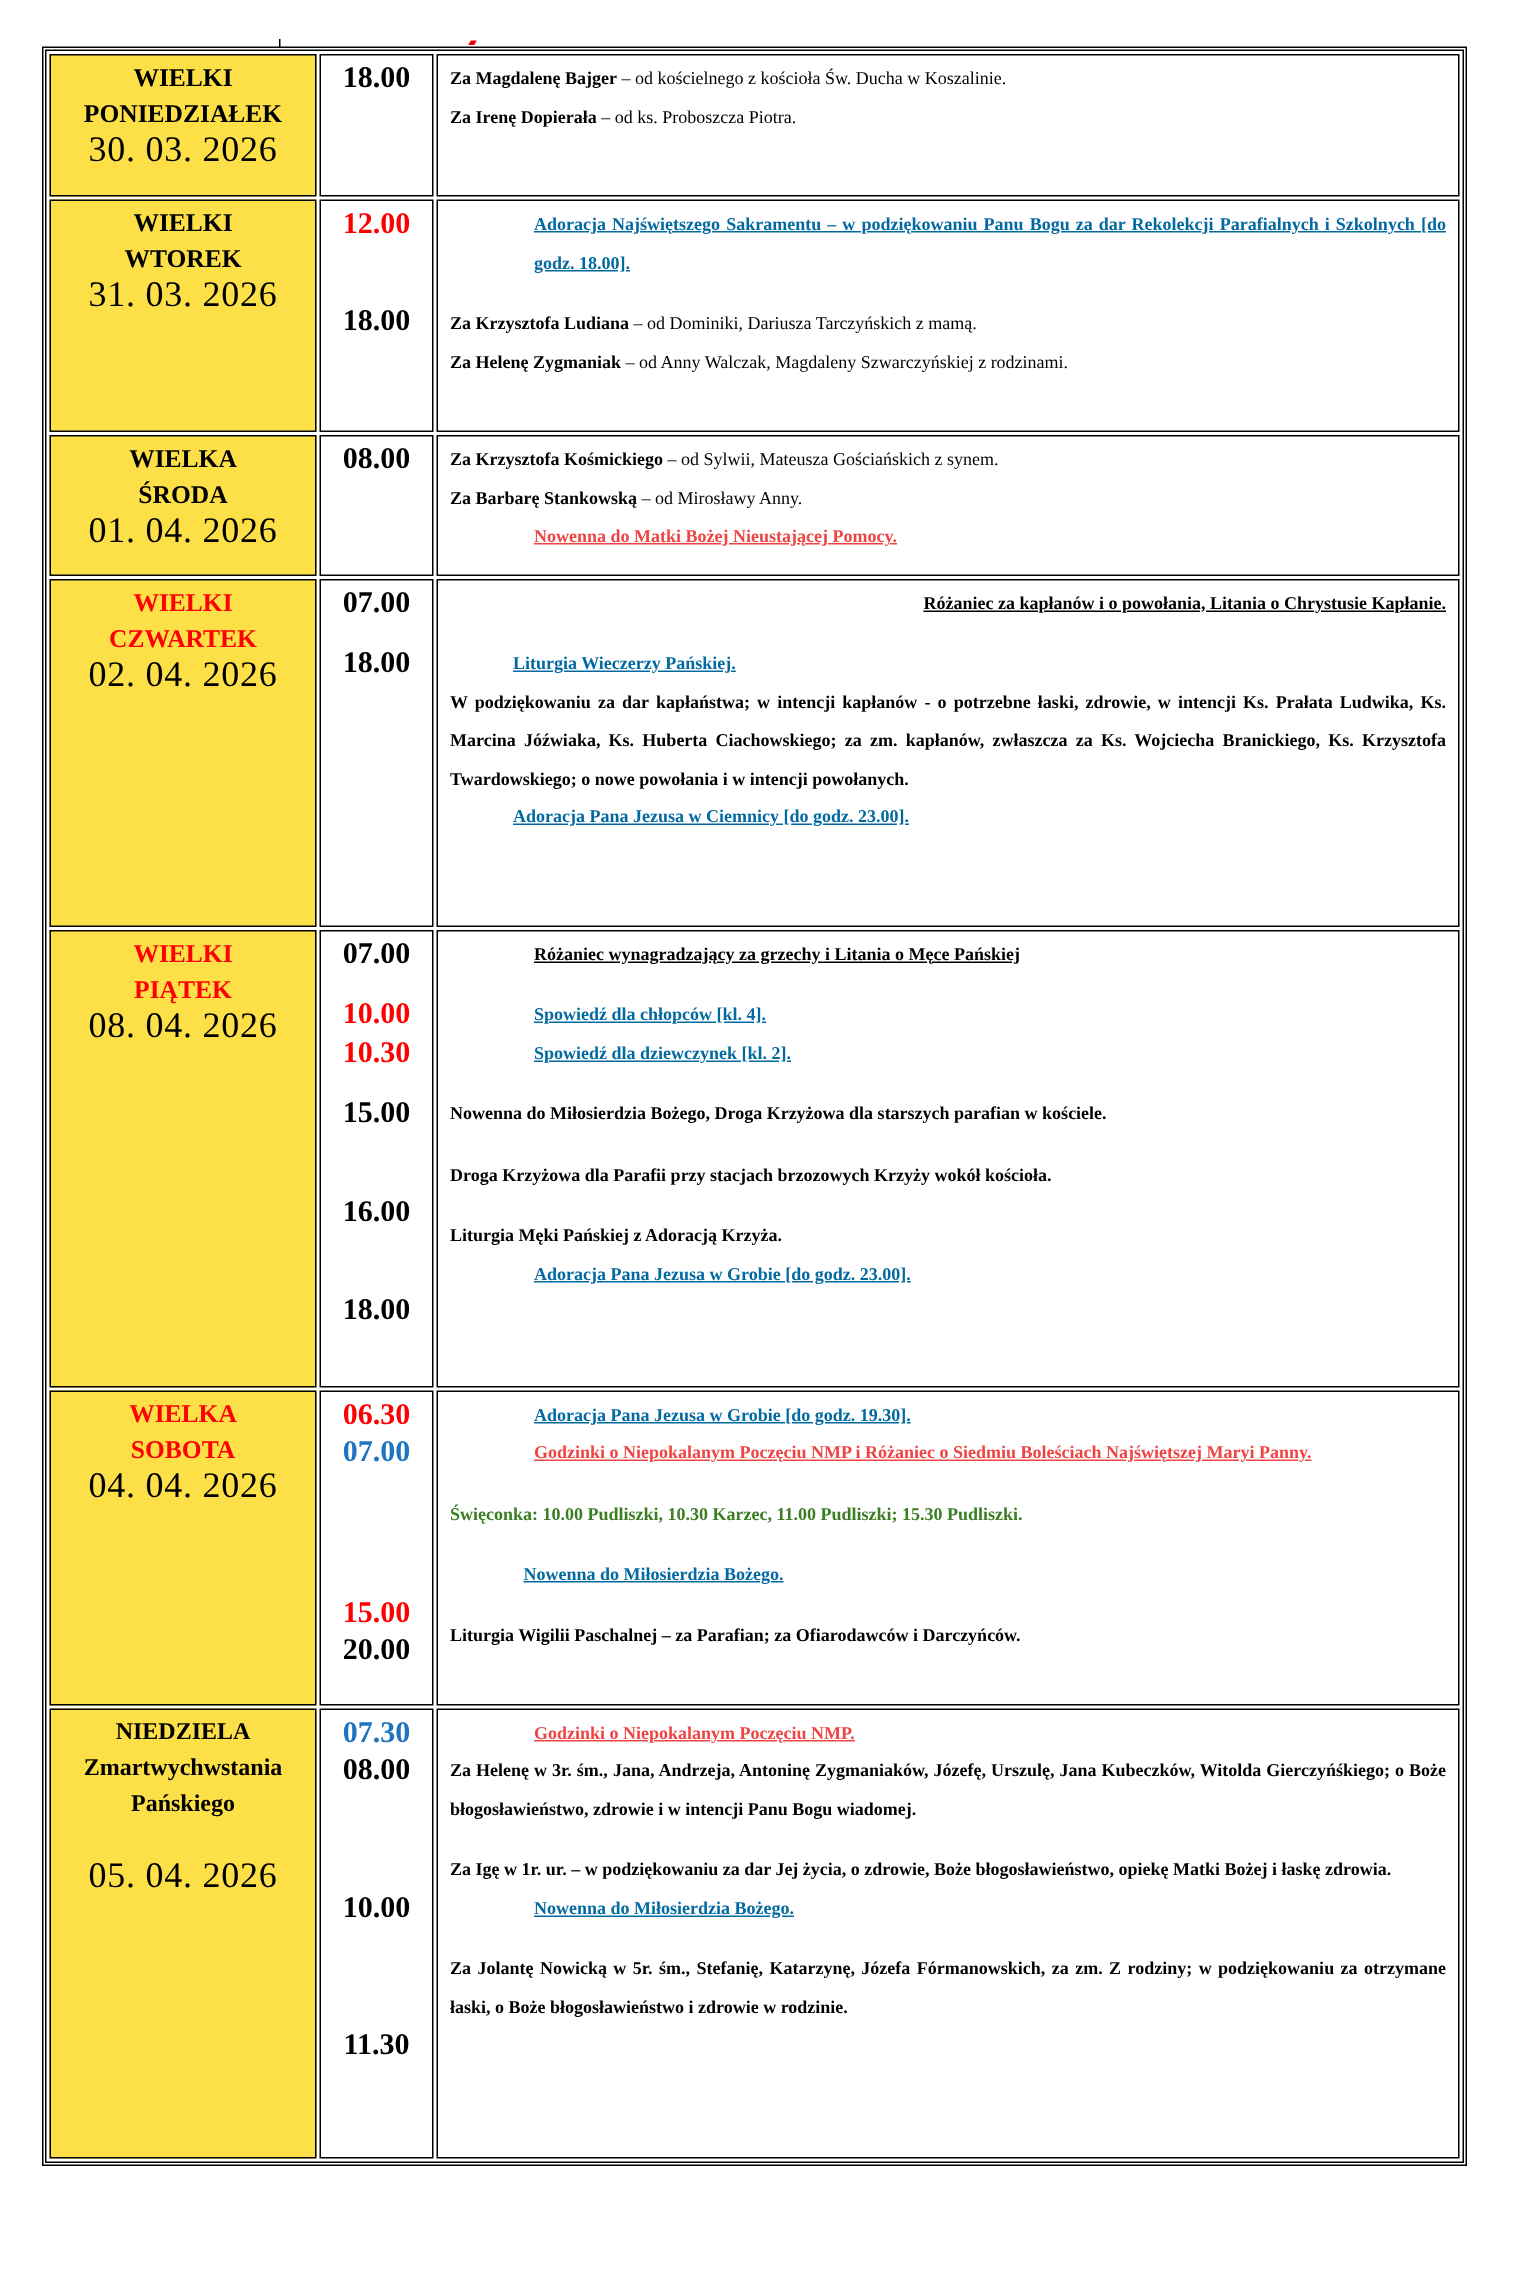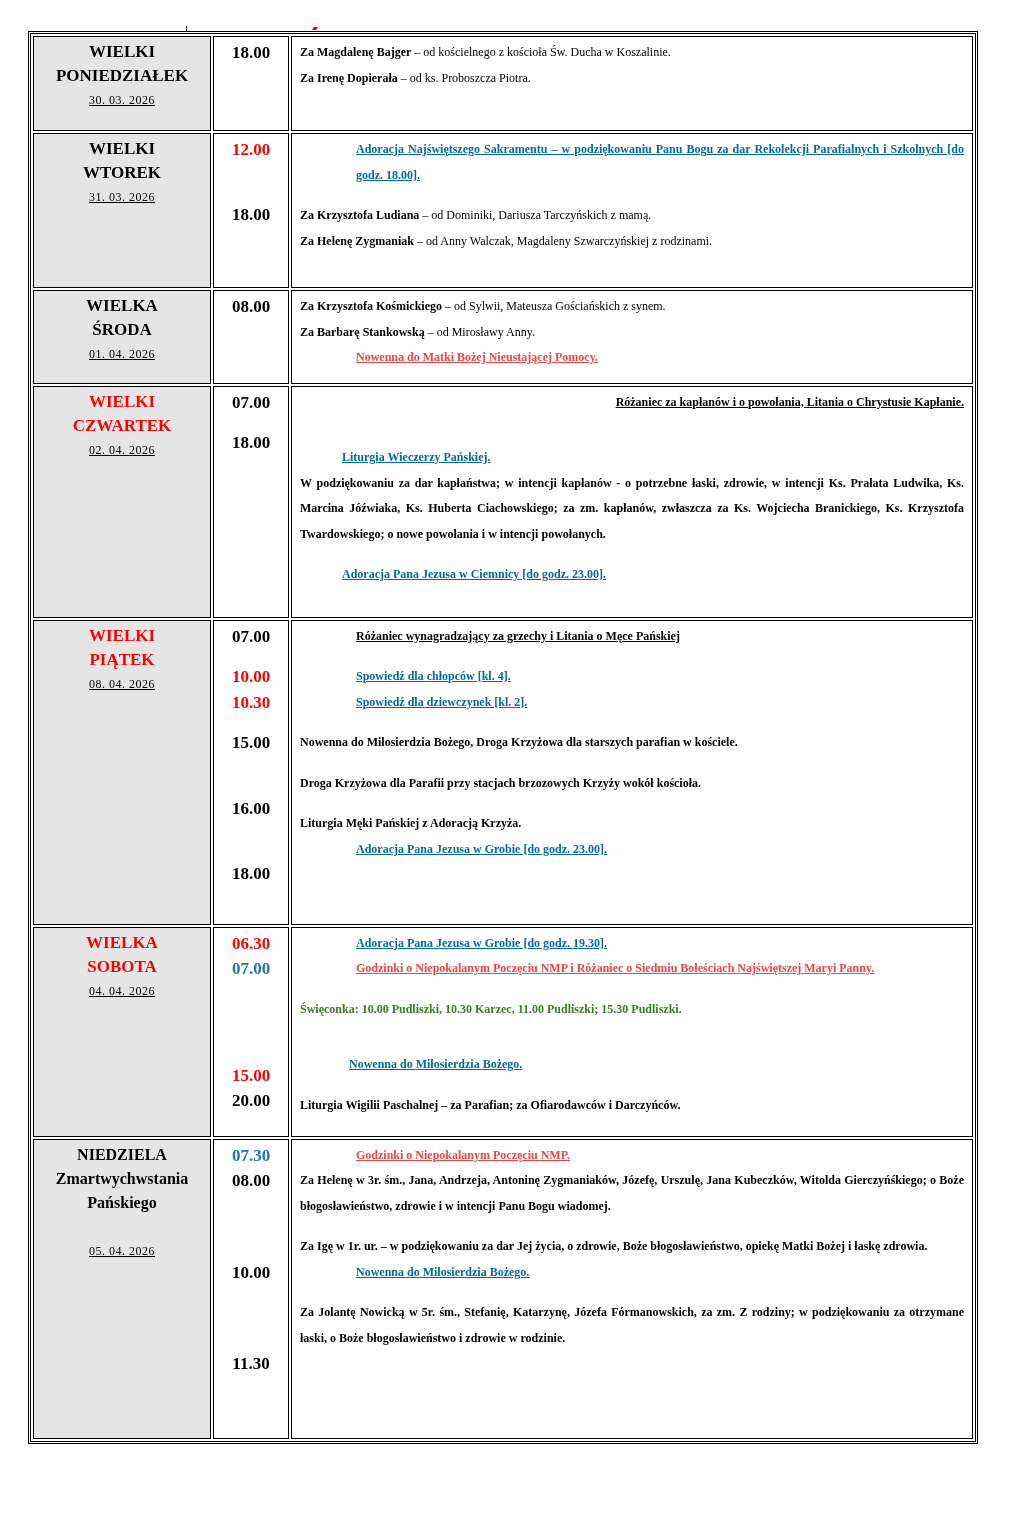--- a/index.html
+++ b/index.html
@@ -4,42 +4,42 @@
 <style>
   html, body { margin: 0; padding: 0; background: #ffffff; }
   body { width: 1016px; height: 1516px; position: relative; overflow: hidden;
          font-family: "Liberation Serif", "DejaVu Serif", serif; color: #000; }
   .artifact-tick { position: absolute; left: 186px; top: 26px; width: 1px; height: 6px; background: #000; }
   .artifact-red { position: absolute; left: 313px; top: 27px; width: 4px; height: 3px; background: #e00; transform: skewX(-30deg); }
 
   table.schedule { position: absolute; left: 28px; top: 31px; width: 950px;
     border-collapse: separate; border-spacing: 2px; border: 3px double #000; }
   table.schedule td { border: 1px solid #000; vertical-align: top; padding: 0; }
-  td.day { width: 176px; background: #e5e5e5; text-align: center; font-weight: bold; font-size: 17px; line-height: 24px; padding-top: 3px !important; }
+  td.day { width: 176px; background: #fde047; text-align: center; font-weight: bold; font-size: 17px; line-height: 24px; padding-top: 3px !important; }
   td.day .dname { display: block; }
   td.day .dname.red { color: #ff0000; }
   td.day .dname.small { font-size: 16px; }
-  td.day .ddate { display: block; font-weight: normal; text-decoration: underline; font-size: 12px; letter-spacing: 0.5px; }
+  td.day .ddate { display: block; font-weight: normal; font-size: 24px; letter-spacing: 0.5px; }
   td.day .gap { display: block; height: 24px; }
-  td.time { width: 74px; text-align: center; font-weight: bold; font-size: 17px; padding-top: 3px !important; }
+  td.time { width: 74px; text-align: center; font-weight: bold; font-size: 20px; padding-top: 3px !important; }
   td.desc { padding: 3px 8px 12px 8px !important; font-size: 12px; line-height: 25.5px; text-align: justify; }
 
   .slot { display: block; height: 25.5px; line-height: 25.5px; }
   .slot.red { color: #ff0000; }
   .slot.blue { color: #1f74c0; }
   .sp { display: block; height: 15px; }
 
   .line { display: block; }
   .b { font-weight: bold; }
   .red-ul { color: #0369a1; font-weight: bold; text-decoration: underline; }
   .blue-ul { color: #ef4444; font-weight: bold; text-decoration: underline; }
   .green { color: #3b7d23; font-weight: bold; }
   .black-ul { font-weight: bold; text-decoration: underline; }
   .indent { padding-left: 56px; }
-  .indent2 { padding-left: 42px; margin-top: 15px; }
+  .indent2 { padding-left: 42px; }
   .center { text-align: right; }
 </style>
 </head>
 <body>
 
 <div class="artifact-tick"></div>
 <div class="artifact-red"></div>
 
 <table class="schedule">
 

